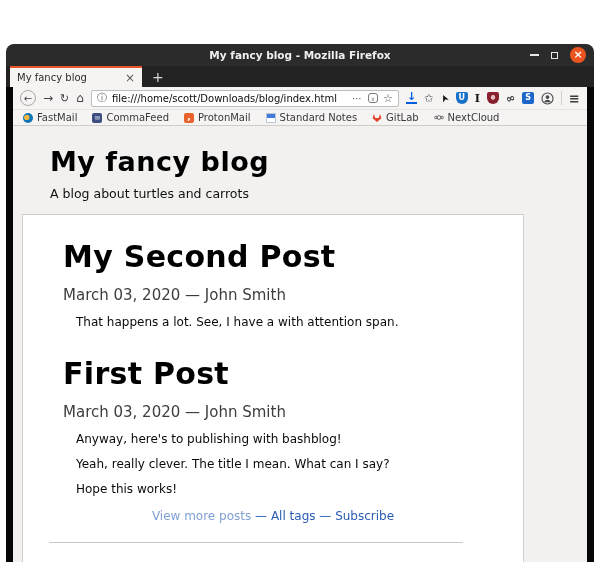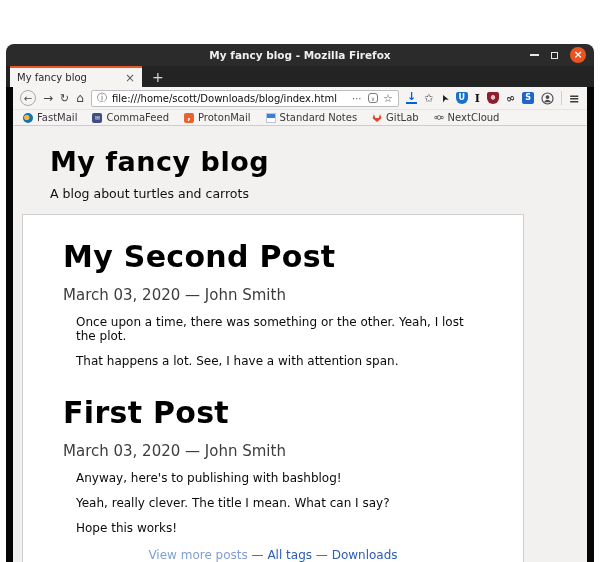--- a/index.html
+++ b/index.html
@@ -211,33 +211,32 @@
       <div class="site-header">
         <div class="site-title">My fancy blog</div>
         <div class="site-subtitle">A blog about turtles and carrots</div>
       </div>
 
       <div class="post-box">
 
         <div class="post">
           <div class="post-title">My Second Post</div>
           <div class="post-meta">March 03, 2020 — John Smith</div>
-          <p>Once upon a time, there was something or the other. Yeah, I lost the plot.</p>
           <p>That happens a lot. See, I have a with attention span.</p>
         </div>
 
         <div class="post">
           <div class="post-title second">First Post</div>
           <div class="post-meta">March 03, 2020 — John Smith</div>
           <p>Anyway, here's to publishing with bashblog!</p>
           <p>Yeah, really clever. The title I mean. What can I say?</p>
           <p>Hope this works!</p>
         </div>
 
-        <div class="post-nav"><span class="link-visited">View more posts</span><span class="nav-dash"> — </span><span class="link-blue">All tags</span><span class="nav-dash"> — </span><span class="link-blue">Downloads</span></div>
+        <div class="post-nav"><span class="link-visited">View more posts</span><span class="nav-dash"> — </span><span class="link-blue">All tags</span><span class="nav-dash"> — </span><span class="link-blue">Subscribe</span></div>
 
         <hr class="box-hr">
 
         <div class="box-footer">
           
           
         </div>
 
       </div>
     </div>

